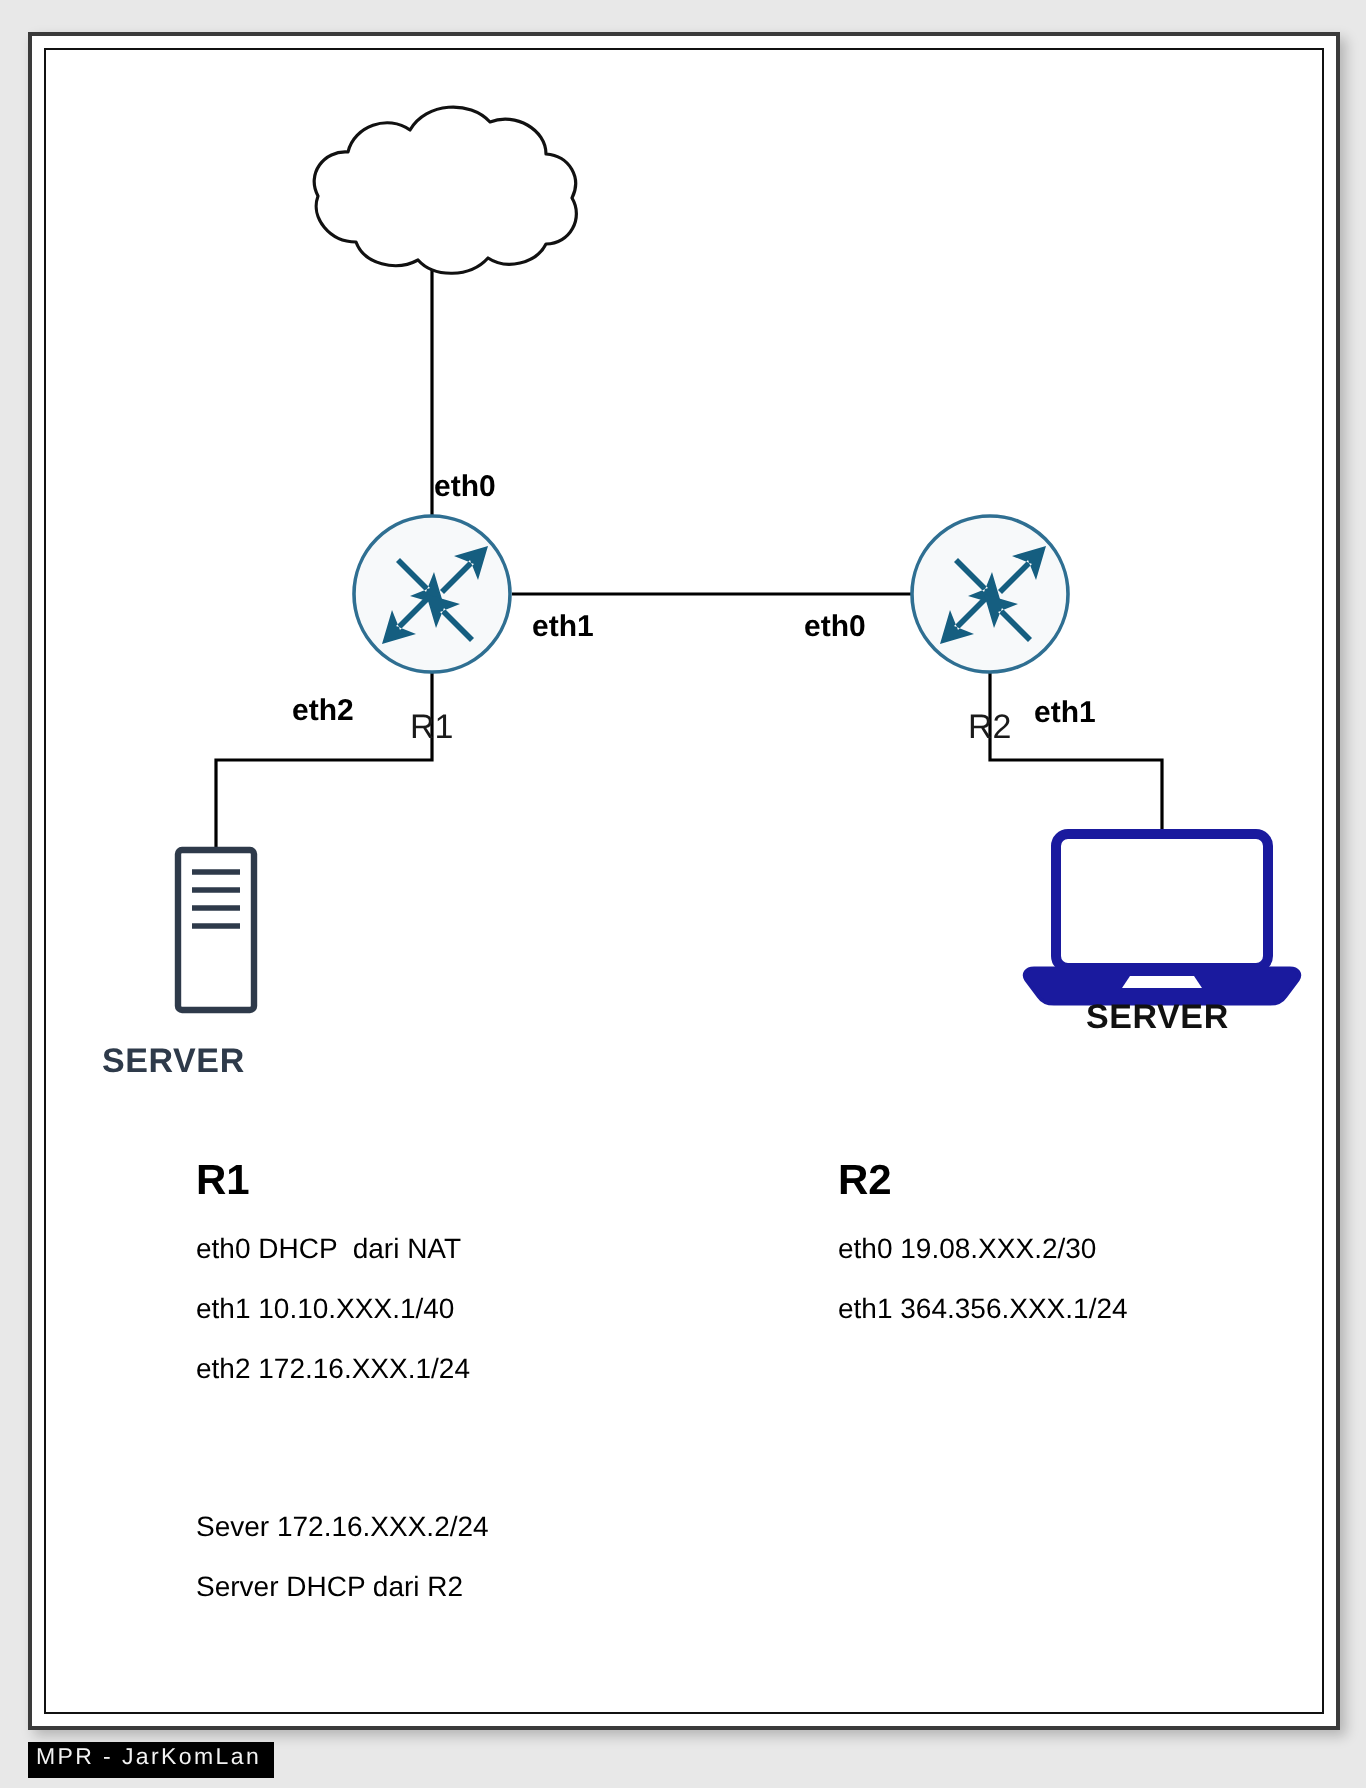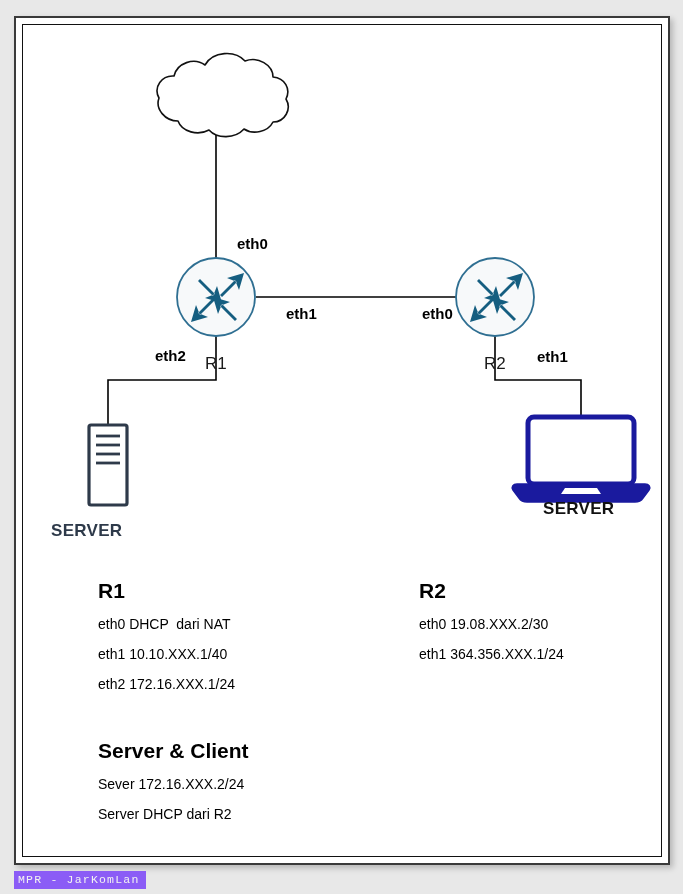--- a/index.html
+++ b/index.html
@@ -51,21 +51,20 @@
 
   
   .eth-label {
     position: absolute;
     font-family: "Liberation Sans", sans-serif;
     font-size: 15px;
     font-weight: bold;
     color: #000000;
     white-space: nowrap;
     line-height: 1;
-    padding-left: 20px;
   }
   .router-name {
     position: absolute;
     font-family: "Liberation Sans", sans-serif;
     font-size: 17px;
     font-weight: normal;
     color: #1a1a1a;
     white-space: nowrap;
     line-height: 1;
   }
@@ -108,23 +107,23 @@
     margin: 16px 0 16px 0;
     line-height: 1;
     white-space: pre;
   }
 
   
   #watermark {
     position: absolute;
     left: 14px;
     top: 871px;
-    background: #8b5cf6;
+    background: #000000;
     color: #f2f2f2;
-    font-family: Liberation Mono, monospace;
+    font-family: Liberation Sans, sans-serif;
     font-size: 11.5px;
     letter-spacing: 1.2px;
     padding: 3px 6px 3px 4px;
     line-height: 1;
     white-space: pre;
   }
 </style>
 </head>
 <body>
 
@@ -215,21 +214,21 @@
 
           <path d="M 542,463 L 574,463 L 578,469 L 538,469 Z" fill="#ffffff"></path>
         </g>
 
       </svg>
 
       <span class="eth-label" style="left:194px; top:211px;">eth0</span>
 
       <span class="eth-label" style="left:243px; top:281px;">eth1</span>
 
-      <span class="eth-label" style="left:112px; top:323px;">eth2</span>
+      <span class="eth-label" style="left:123px; top:323px;">eth2</span>
 
       <span class="eth-label" style="left:379px; top:281px;">eth0</span>
 
       <span class="eth-label" style="left:494px; top:324px;">eth1</span>
 
       <span class="router-name" style="left:182px; top:330px;">R1</span>
 
       <span class="router-name" style="left:461px; top:330px;">R2</span>
 
       <span class="node-caption" id="server-caption" style="left:28px; top:497px;text-align:center;">SERVER</span>
@@ -243,21 +242,20 @@
         <div class="cfg-line">eth2 172.16.XXX.1/24</div>
       </div>
 
       <div class="cfg-block" style="left:396px; top:555px;">
         <div class="cfg-heading">R2</div>
         <div class="cfg-line">eth0 19.08.XXX.2/30</div>
         <div class="cfg-line">eth1 364.356.XXX.1/24</div>
       </div>
 
       <div class="cfg-block" style="left:75px; top:715px;">
-        <div class="cfg-heading">Server &amp; Client</div>
         <div class="cfg-line">Sever 172.16.XXX.2/24</div>
         <div class="cfg-line">Server DHCP dari R2</div>
       </div>
 
     </div>
   </div>
 </div>
 
 <div id="watermark">MPR - JarKomLan</div>
 

